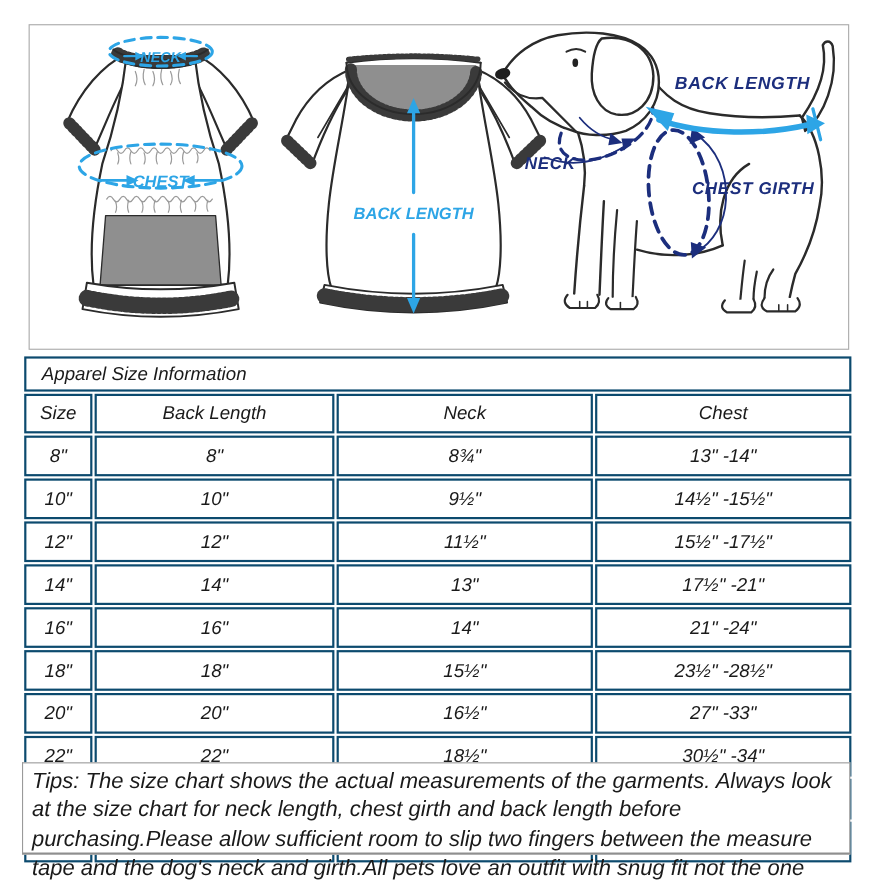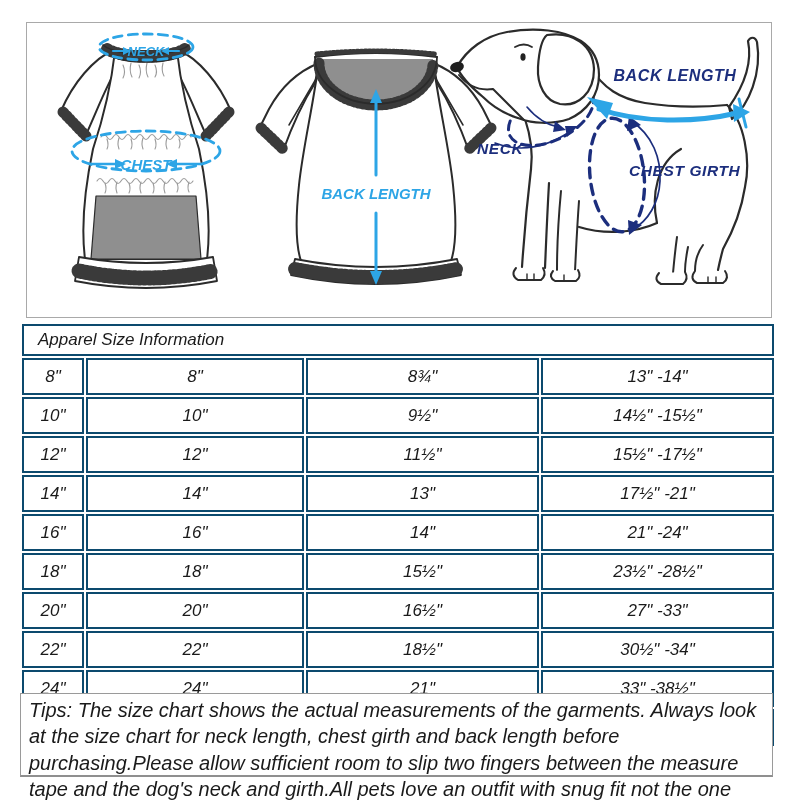--- a/index.html
+++ b/index.html
@@ -163,20 +163,26 @@
       <colgroup>
           <col style="width:62px">
           <col style="width:218px">
           <col style="width:233px">
           <col style="width:233px">
         </colgroup>
       <tbody id="size-rows">
         <tr class="title-row">
           <td colspan="4">Apparel Size Information</td>
         </tr>
+        <tr class="head-row" id="head-row">
+            <td>Size</td>
+            <td>Back Length</td>
+            <td>Neck</td>
+            <td>Chest</td>
+          </tr>
       <tr>
             <td>8"</td>
             <td>8"</td>
             <td>8¾"</td>
             <td>13" -14"</td>
           </tr>
           <tr>
             <td>10"</td>
             <td>10"</td>
             <td>9½"</td>

